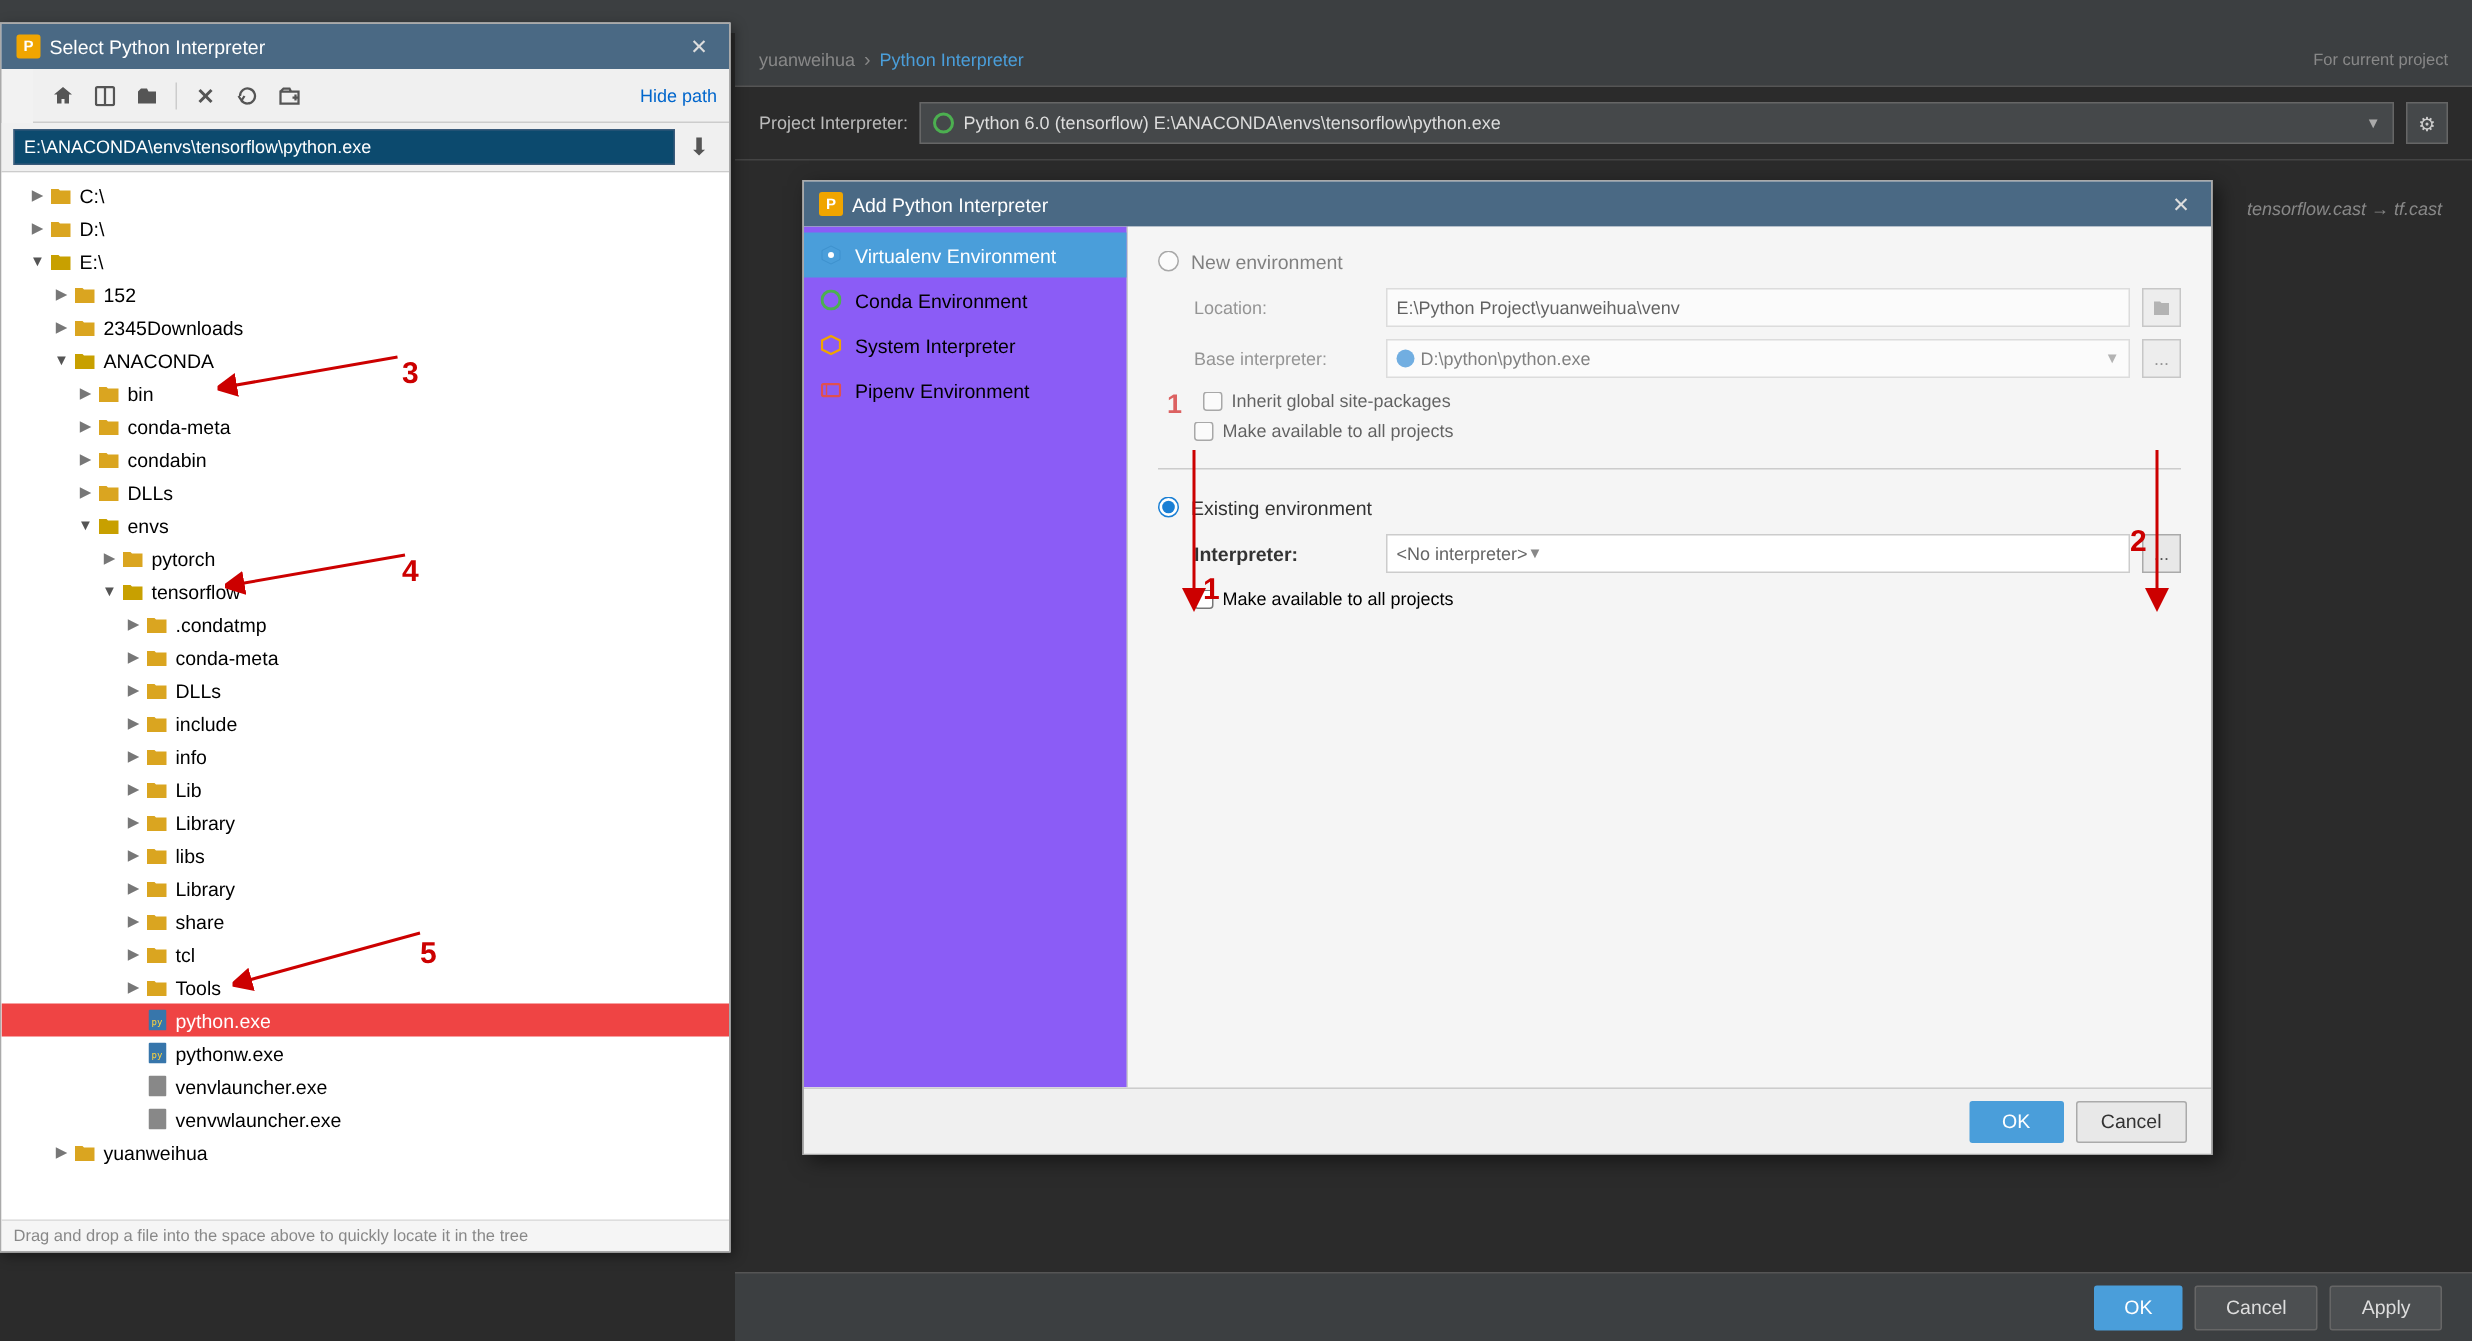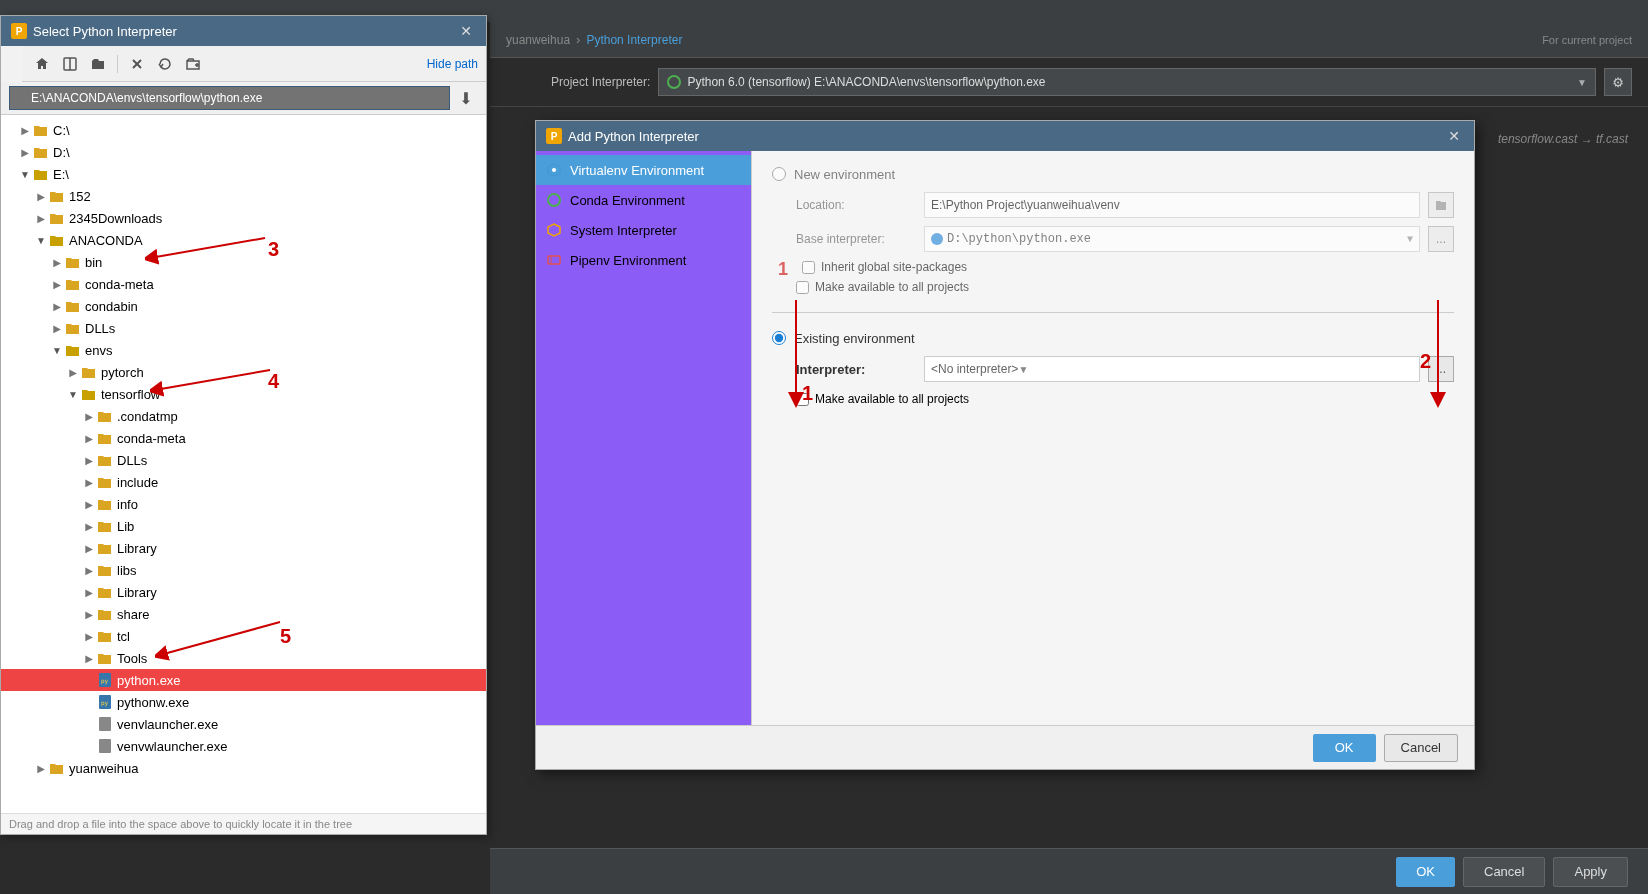--- a/index.html
+++ b/index.html
@@ -168,24 +168,24 @@
       align-items: center;
       padding: 4px 8px;
       gap: 4px;
       background: #f0f0f0;
       border-bottom: 1px solid #ccc;
     }
 
     .path-input {
       flex: 1;
       height: 24px;
-      background: #737373;
+      background: #0c4a6e;
       color: #fff;
       border: 1px solid #3a5a7a;
-      padding: 0 21px;
+      padding: 0 6px;
       font-size: 12px;
       outline: none;
     }
 
     .download-btn {
       width: 24px; height: 24px;
       display: flex; align-items: center; justify-content: center;
       cursor: pointer;
       color: #555;
       font-size: 16px;
@@ -479,21 +479,21 @@
 
   <div style="position:absolute; top:22px; left:490px; right:0; bottom:46px; background:#2b2b2b;">
     <div style="position:absolute; top:0; left:0; right:0; height:36px; background:#3c3f41; border-bottom:1px solid #555; display:flex; align-items:center; padding:0 16px; gap:6px;">
       <span style="color:#888; font-size:12px;">yuanweihua</span>
       <span style="color:#888;">›</span>
       <span style="color:#4a9eda; font-size:12px;">Python Interpreter</span>
       <span style="margin-left:auto; color:#888; font-size:11px;">For current project</span>
     </div>
 
     <div style="display:flex; align-items:center; padding:10px 16px; gap:8px; border-bottom:1px solid #444; margin-top:36px;">
-      <span style="color:#bbb; font-size:12px; white-space:nowrap;margin-left:45px;">Project Interpreter:</span>
+      <span style="color:#bbb; font-size:12px; white-space:nowrap;">Project Interpreter:</span>
       <div style="display:flex; align-items:center; flex:1; height:28px; background:#45484a; border:1px solid #666; padding:0 8px; gap:6px;">
         <span style="width:14px; height:14px; border-radius:50%; border:2px solid #4caf50; display:inline-block; flex-shrink:0;"></span>
         <span style="color:#ddd; font-size:12px;">Python 6.0 (tensorflow)  E:\ANACONDA\envs\tensorflow\python.exe</span>
         <span style="margin-left:auto; color:#aaa; font-size:10px;">▼</span>
       </div>
       <div class="gear-btn">⚙</div>
     </div>
 
     <div style="position:absolute; top:110px; right:20px; color:#888; font-size:12px;">
       <span style="font-style:italic; color:#888;">tensorflow.cast → tf.cast</span>
@@ -934,21 +934,21 @@
           <input class="config-input" type="text" readonly="" value="E:\Python Project\yuanweihua\venv" style="">
           <div class="config-browse-btn">
             <svg width="10" height="10" viewBox="0 0 10 10">
                 <path d="M0 1h4l1 1h5v8H0V1z" fill="#888"></path>
               </svg>
           </div>
         </div>
         <div style="height:8px;"></div>
         <div class="config-row">
           <span class="config-label">Base interpreter:</span>
-          <div style="flex:1; height:26px; border:1px solid #ccc; background:#fff; display:flex; align-items:center; padding:0 6px; justify-content:space-between;font-family:Liberation Mono, monospace;">
+          <div style="flex:1; height:26px; border:1px solid #ccc; background:#fff; display:flex; align-items:center; padding:0 6px; justify-content:space-between;">
             <div style="display:flex; align-items:center; gap:4px;">
               <span style="width:12px; height:12px; background:#1a7fd4; border-radius:50%; display:inline-block;"></span>
               <span style="font-size:12px; color:#333;">D:\python\python.exe</span>
             </div>
             <span style="font-size:10px; color:#888;">▼</span>
           </div>
           <div class="dots-btn">...</div>
         </div>
         <div style="height:8px;"></div>
         <div class="checkbox-row">

